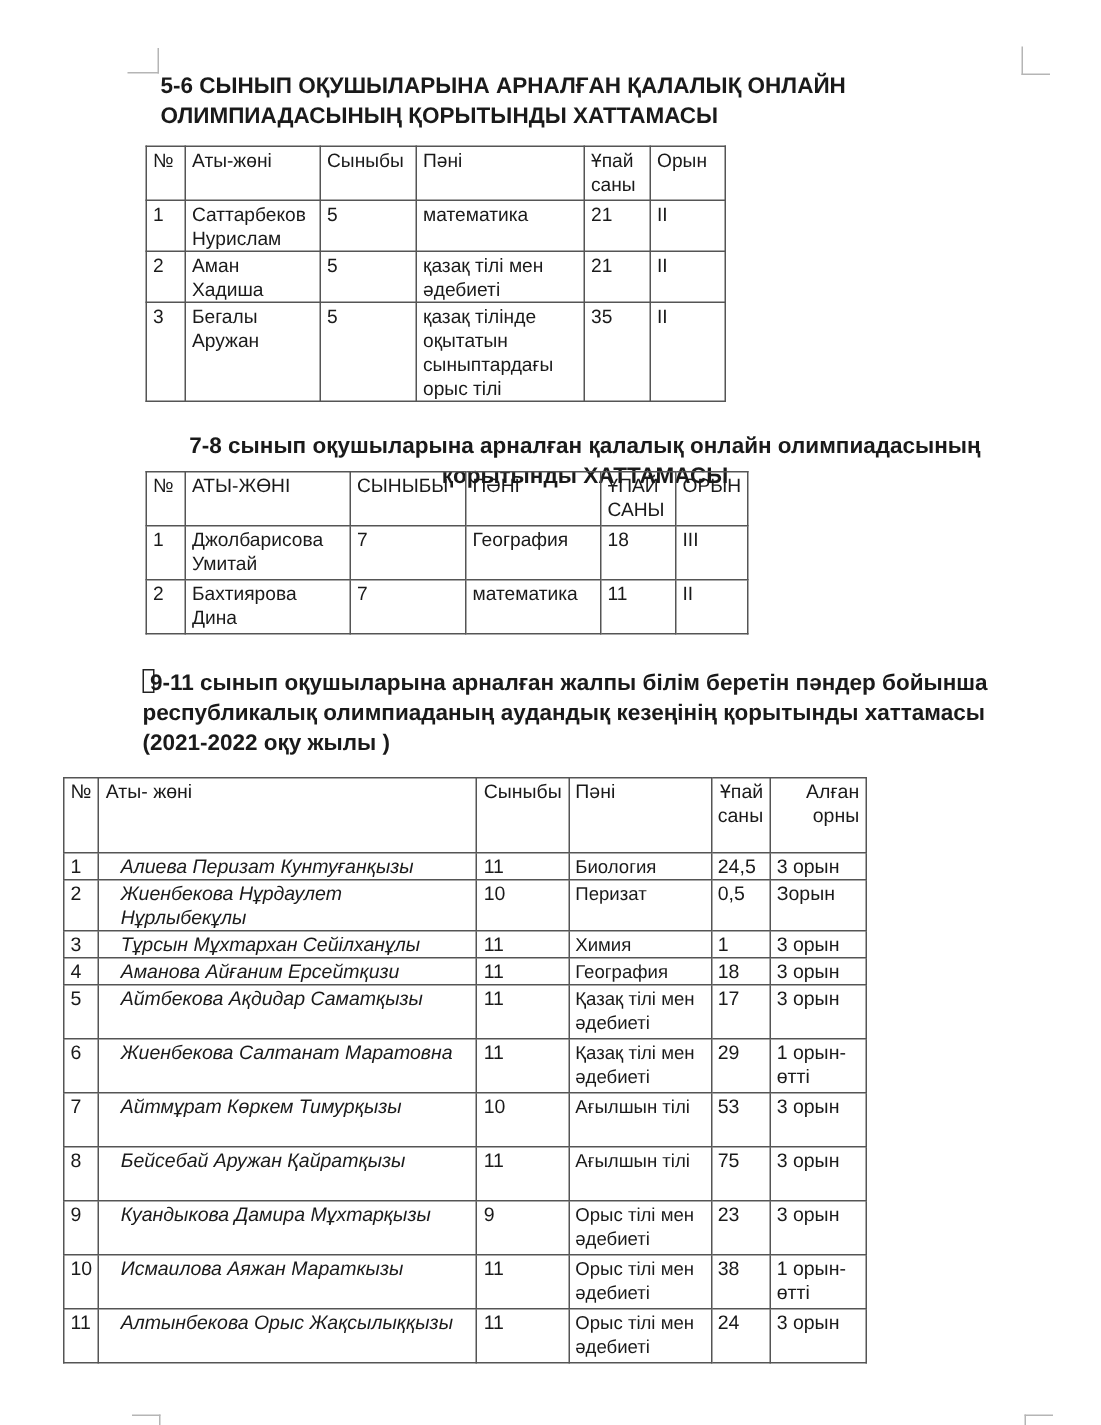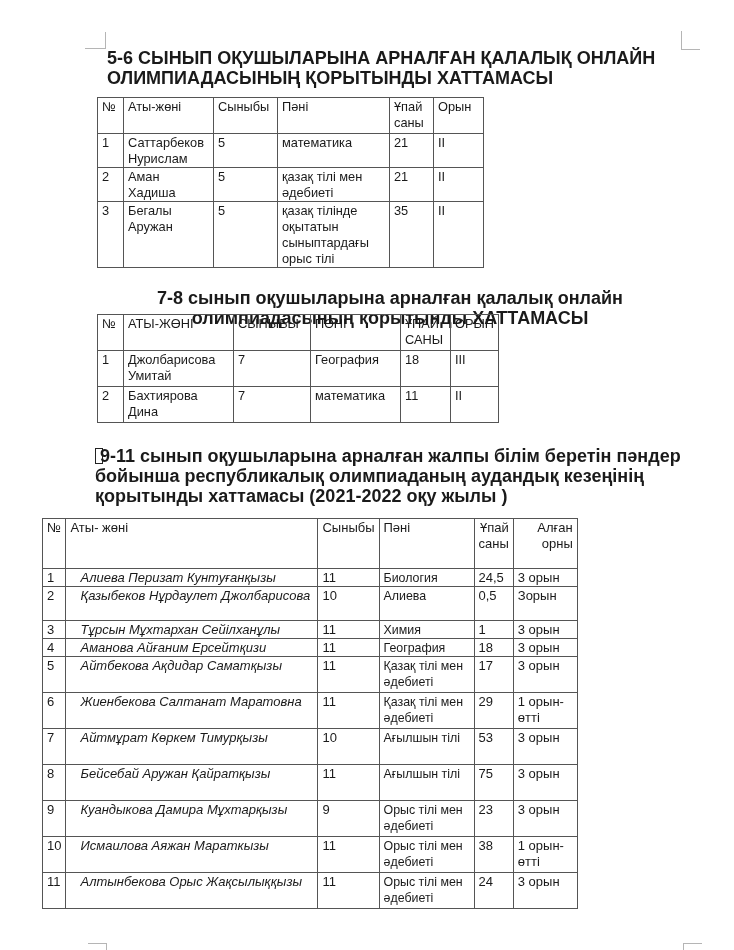--- a/index.html
+++ b/index.html
@@ -4,21 +4,21 @@
 <style>
   html, body { margin: 0; padding: 0; background: #ffffff; }
   body { width: 734px; height: 950px; position: relative; overflow: hidden;
          font-family: "Liberation Sans", "DejaVu Sans", sans-serif; color: #1a1a1a; }
   .mark { position: absolute; border-color: #b5b5b5; border-style: solid; border-width: 0; width: 18px; height: 18px; }
   .mark.tl { left: 85px; top: 32px; border-right-width: 1px; border-bottom-width: 1px; width: 20px; height: 16px; }
   .mark.tr { left: 681px; top: 31px; border-left-width: 1px; border-bottom-width: 1px; width: 18px; height: 18px; }
   .mark.bl { left: 88px; top: 943px; border-right-width: 1px; border-top-width: 1px; width: 18px; height: 10px; }
   .mark.br { left: 683px; top: 943px; border-left-width: 1px; border-top-width: 1px; width: 18px; height: 10px; }
 
-  .title { position: absolute; font-size: 18px; line-height: 20px; }
+  .title { position: absolute; font-size: 15px; line-height: 20px; }
   .title1 { left: 107px; top: 48px; width: 580px; font-weight: 600; }
   .title2 { left: 95px; top: 268px; width: 590px; text-align: center; font-weight: 600; margin-top: 20px; }
   .title3 { left: 95px; top: 446px; width: 590px; text-align: left; font-weight: 600; }
   .cursor { display: inline-block; width: 6px; height: 14px; border: 1px solid #222; vertical-align: -2px; margin-right: -3px; }
 
   table { position: absolute; border-collapse: collapse; font-size: 12.8px; line-height: 16px; }
   td, th { border: 1px solid #555; vertical-align: top; text-align: left; font-weight: normal; padding: 1px 4px 0 4px; }
 
   #t1 { left: 97px; top: 97px; }
   #t1 col.c1 { width: 26px; } #t1 col.c2 { width: 90px; } #t1 col.c3 { width: 64px; }
@@ -164,23 +164,23 @@
     <tr class="r1">
       <td>1</td>
       <td class="name">Алиева Перизат Кунтуғанқызы</td>
       <td>11</td>
       <td class="subj">Биология</td>
       <td>24,5</td>
       <td>3 орын</td>
     </tr>
     <tr class="r2">
       <td>2</td>
-      <td class="name">Қазыбеков  Нұрдаулет Джолбарисова</td>
+      <td class="name">Жиенбекова  Нұрдаулет Нұрлыбекұлы</td>
       <td>10</td>
-      <td class="subj">Алиева</td>
+      <td class="subj">Перизат</td>
       <td>0,5</td>
       <td>Зорын</td>
     </tr>
     <tr class="r1">
       <td>3</td>
       <td class="name">Тұрсын Мұхтархан Сейілханұлы</td>
       <td>11</td>
       <td class="subj">Химия</td>
       <td>1</td>
       <td>3 орын</td>

